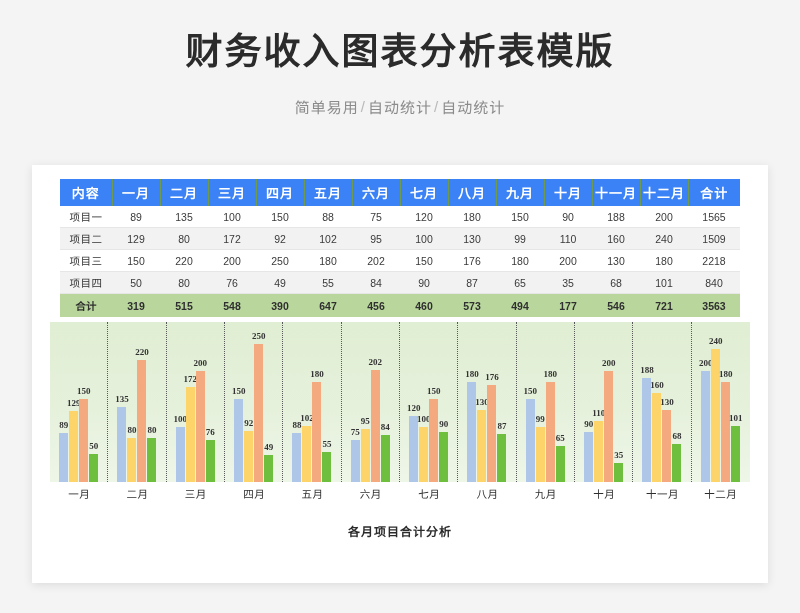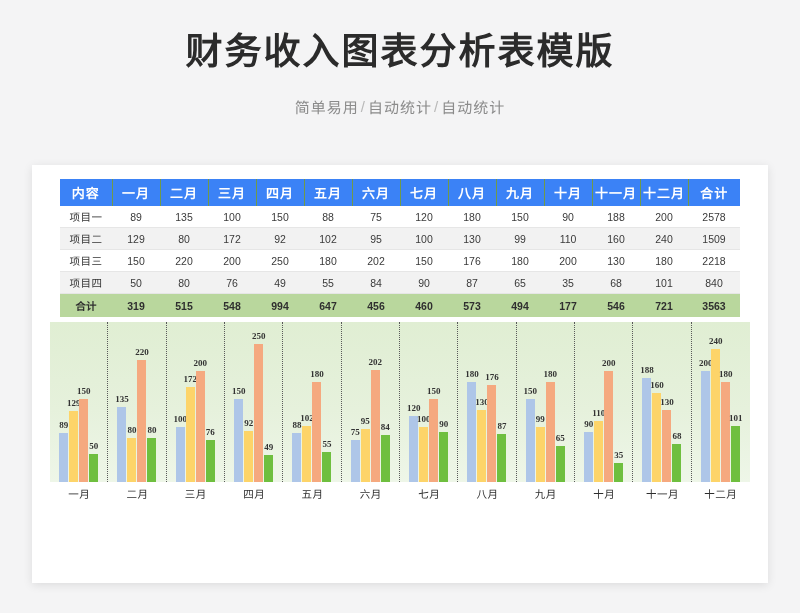--- a/index.html
+++ b/index.html
@@ -228,21 +228,21 @@
           <td>100</td>
           <td>150</td>
           <td>88</td>
           <td>75</td>
           <td>120</td>
           <td>180</td>
           <td>150</td>
           <td>90</td>
           <td>188</td>
           <td>200</td>
-          <td>2578</td>
+          <td>1565</td>
         </tr>
         <tr class="even">
           <td class="rowlabel">项目二</td>
           <td>129</td>
           <td>80</td>
           <td>172</td>
           <td>92</td>
           <td>102</td>
           <td>95</td>
           <td>100</td>
@@ -283,21 +283,21 @@
           <td>35</td>
           <td>68</td>
           <td>101</td>
           <td>840</td>
         </tr>
         <tr class="total">
           <td>合计</td>
           <td>319</td>
           <td>515</td>
           <td>548</td>
-          <td>994</td>
+          <td>390</td>
           <td>647</td>
           <td>456</td>
           <td>460</td>
           <td>573</td>
           <td>494</td>
           <td>177</td>
           <td>546</td>
           <td>721</td>
           <td>3563</td>
         </tr>
@@ -507,13 +507,14 @@
       <div class="axis-label" style="left: 233.333px; width: 58.3333px;">五月</div>
       <div class="axis-label" style="left: 291.667px; width: 58.3333px;">六月</div>
       <div class="axis-label" style="left: 350px; width: 58.3333px;">七月</div>
       <div class="axis-label" style="left: 408.333px; width: 58.3333px;">八月</div>
       <div class="axis-label" style="left: 466.667px; width: 58.3333px;">九月</div>
       <div class="axis-label" style="left: 525px; width: 58.3333px;">十月</div>
       <div class="axis-label" style="left: 583.333px; width: 58.3333px;">十一月</div>
       <div class="axis-label" style="left: 641.667px; width: 58.3333px;">十二月</div>
     </div>
 
+  <div class="bottom-title">各月项目合计分析</div>
 </div>
 
 </body></html>

